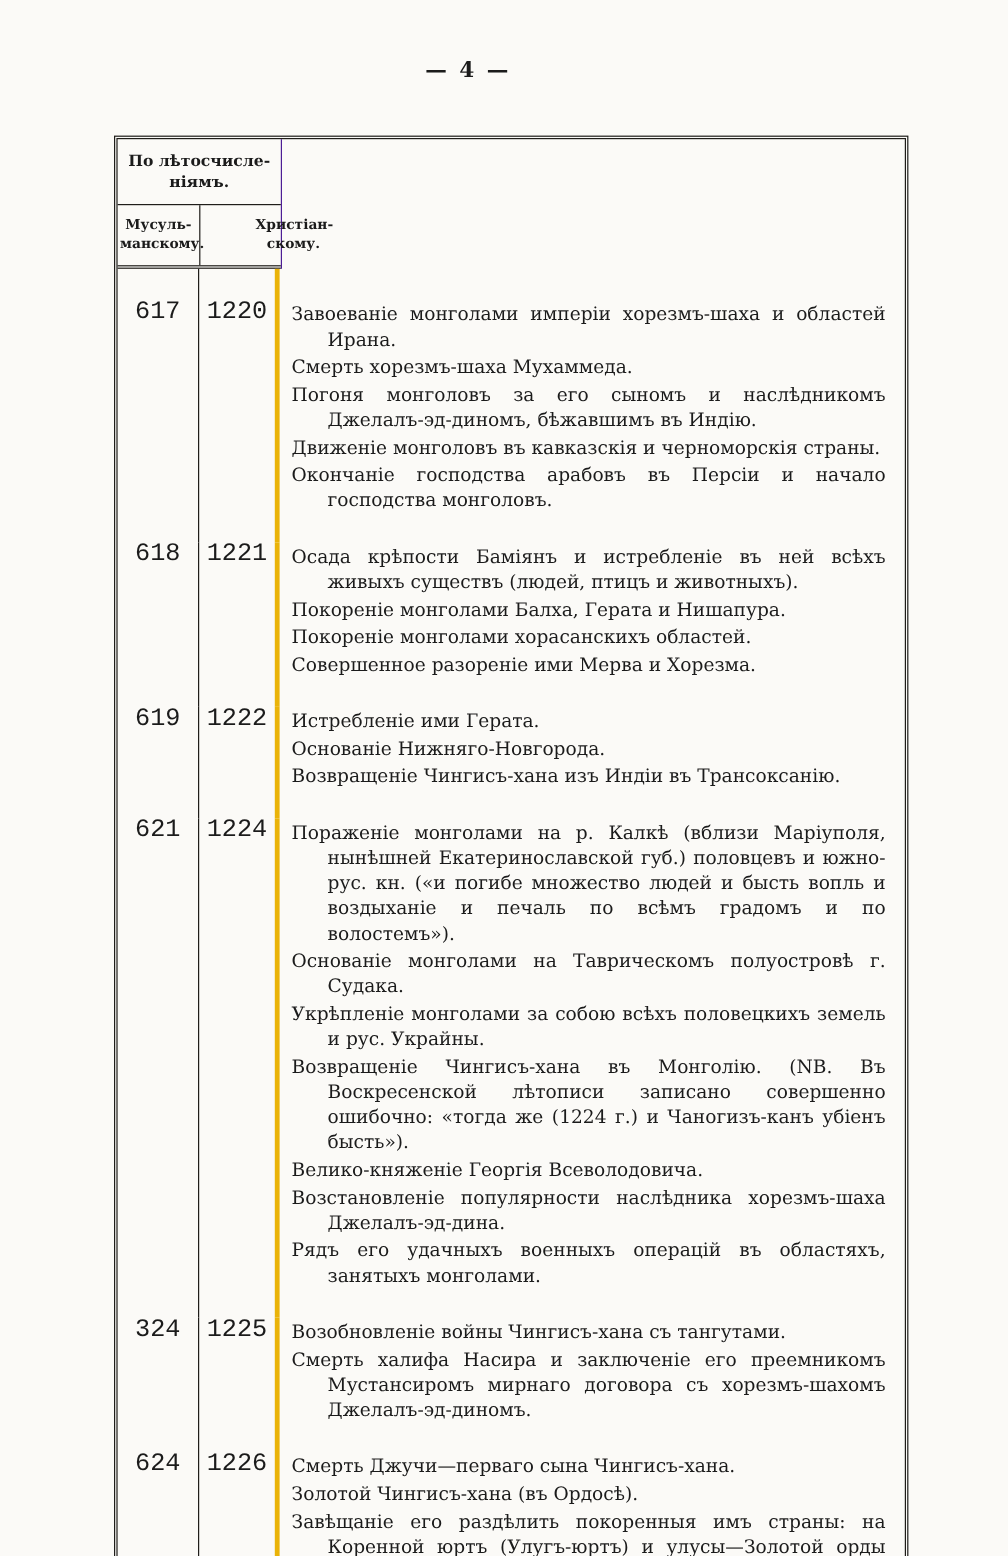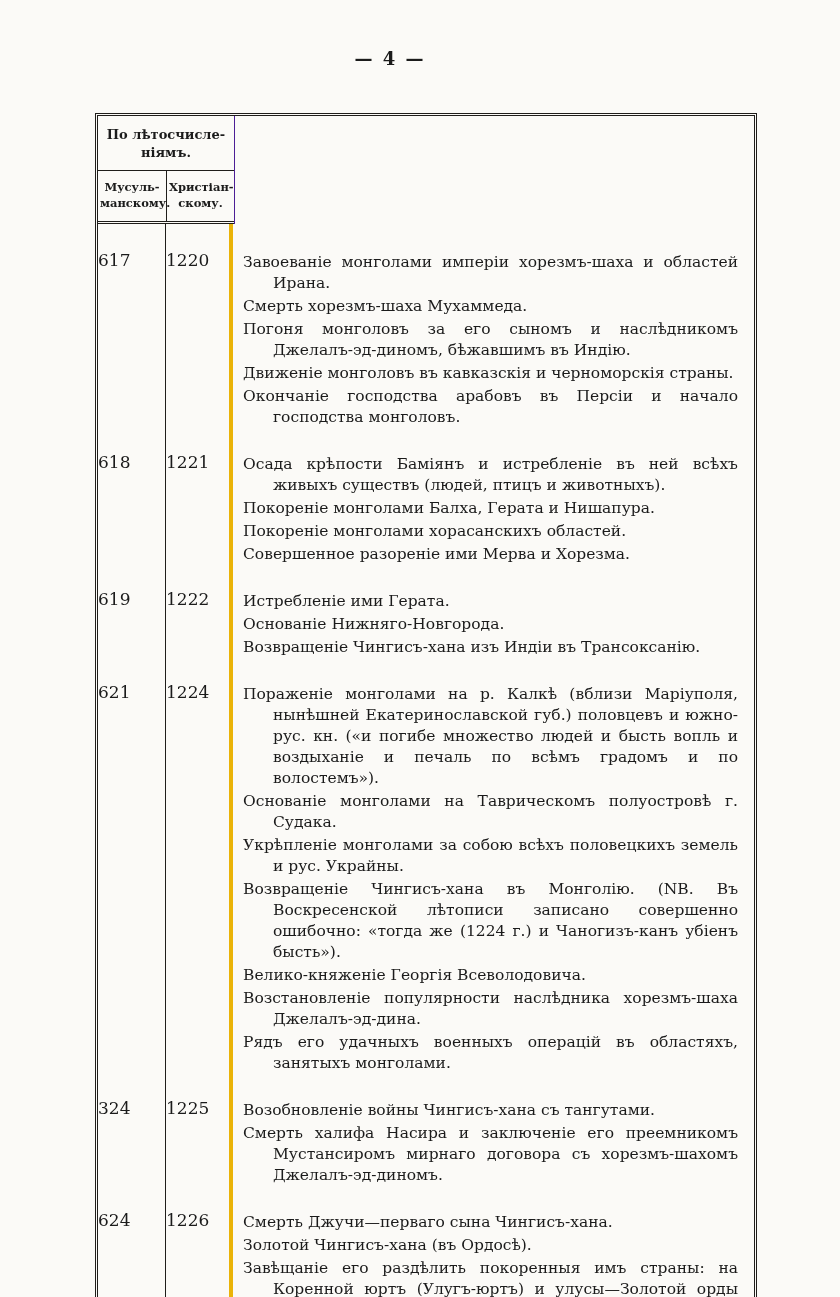--- a/index.html
+++ b/index.html
@@ -55,29 +55,31 @@
   .subhead{
     box-sizing:border-box;
     font-weight:bold;
     font-size:11.5px;
     line-height:1.4;
     text-align:center;
     padding:8px 2px 10px 2px;
     white-space:pre-line;
   }
   .subhead.muslim{width:69px;border-right:1px solid #1f1d1a;}
-  .subhead.christian{width:67px;}
+  .subhead.christian{width:67px;margin-left:44px;}
   .events-head{flex:1;}
   
   .row{display:flex;align-items:stretch;}
   .row > *{padding-bottom:22px;box-sizing:border-box;}
   .row:first-child > *{padding-top:26px;}
   .year-col{
-    font-size:17px;
+    text-align:center;
+    font-size:21px;
     line-height:21px;
+    font-family:Liberation Mono, monospace;
   }
   .year-col.muslim{width:68px;flex:0 0 68px;border-right:1px solid #1f1d1a;}
   .year-col.christian{width:67px;flex:0 0 67px;border-right:4px solid #eab308;}
   .events{
     flex:1;
     padding-left:8px;
     padding-right:14px;
   }
   .event{
     margin:2px;

